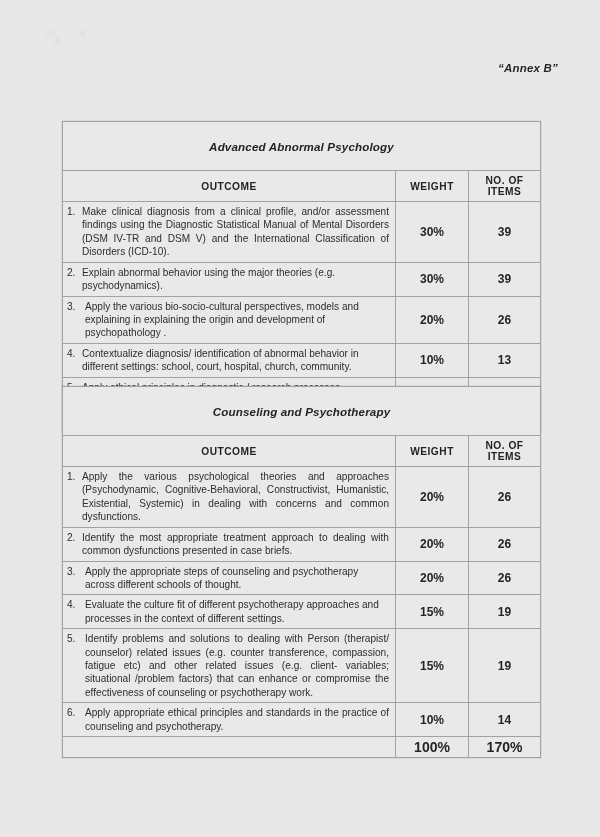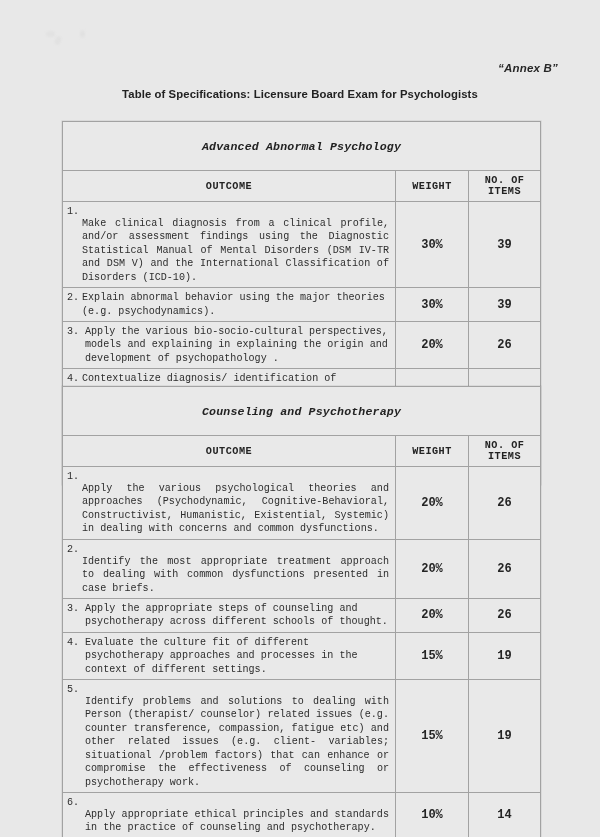--- a/index.html
+++ b/index.html
@@ -54,21 +54,20 @@
     font-size: 11.3px;
     font-weight: bold;
     letter-spacing: .1px;
     color: #222;
   }
 
   .tbl-wrap {
     position: absolute;
     left: 62px;
     width: 393px;
-    font-family: Liberation Mono, monospace;
   }
   .tbl-wrap.first  { top: 121px; }
   .tbl-wrap.second { top: 386px; }
 
   table.spec {
     width: 100%;
     border-collapse: collapse;
     table-layout: fixed;
     background: #e9e9e9;
     border: 1px solid #9a9a9a;
@@ -122,21 +121,20 @@
     min-width: 15px;
     text-align: left;
   }
   .outcome-cell .num.wide { min-width: 18px; }
   .outcome-cell .txt {
     flex: 1 1 auto;
   }
   .outcome-cell .txt.justify {
     text-align: justify;
     text-align-last: left;
-    margin-top: 12px;
   }
 
   .num-cell {
     text-align: center;
     font-size: 12px;
     font-weight: bold;
     color: #242424;
     padding: 3px 2px !important;
   }
 
@@ -156,21 +154,20 @@
 <body>
 
 <div class="page">
 
   <div class="smudge a"></div>
   <div class="smudge b"></div>
   <div class="smudge c"></div>
 
   <div class="annex">“Annex B”</div>
 
-  <div class="doc-title">Table of Specifications: Licensure Board Exam for Psychologists</div>
 
   <div class="tbl-wrap first">
     <table class="spec">
       <colgroup>
         <col class="c-outcome">
           <col class="c-weight">
           <col class="c-items">
       </colgroup>
       <tbody>
         <tr>

